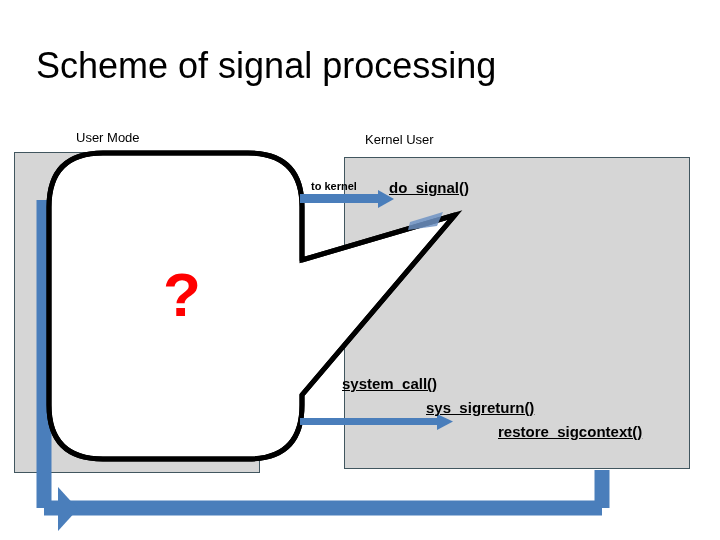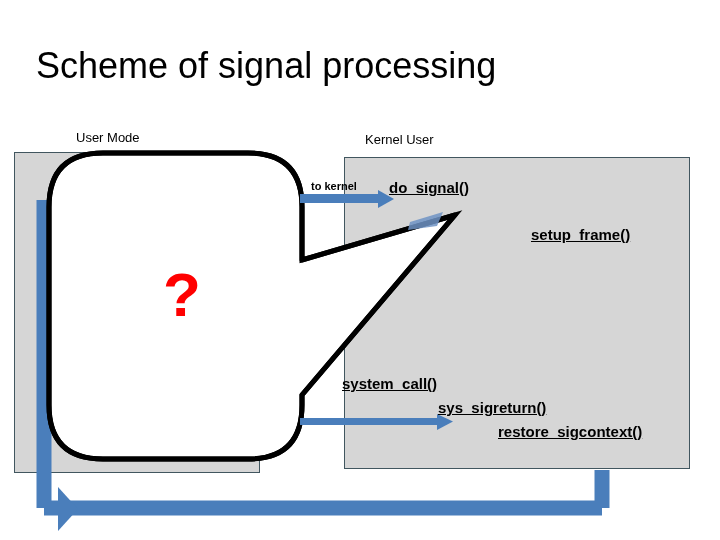--- a/index.html
+++ b/index.html
@@ -110,19 +110,18 @@
 
   <div class="lbl mode-lbl" style="left:76px; top:124px;margin-top:6px;">User Mode</div>
 
   <div class="lbl mode-lbl" style="left:365px; top:132px;">Kernel User</div>
 
   <div class="lbl small-lbl" style="left:311px; top:180px;">to kernel</div>
 
   <div id="qmark" style="left:163px; top:264px;">?</div>
 
   <div class="lbl code-lbl" style="left:389px; top:179px;">do_signal()</div>
-  <div class="lbl code-lbl" style="left:531px; top:226px;">setup_frame()</div>
 
   <div class="lbl code-lbl" style="left:342px; top:375px;">system_call()</div>
-  <div class="lbl code-lbl" style="left:426px; top:399px;margin-left:12px;">sys_sigreturn()</div>
+  <div class="lbl code-lbl" style="left:426px; top:399px;">sys_sigreturn()</div>
   <div class="lbl code-lbl" style="left:498px; top:423px;">restore_sigcontext()</div>
 
 </div>
 
 </body></html>

